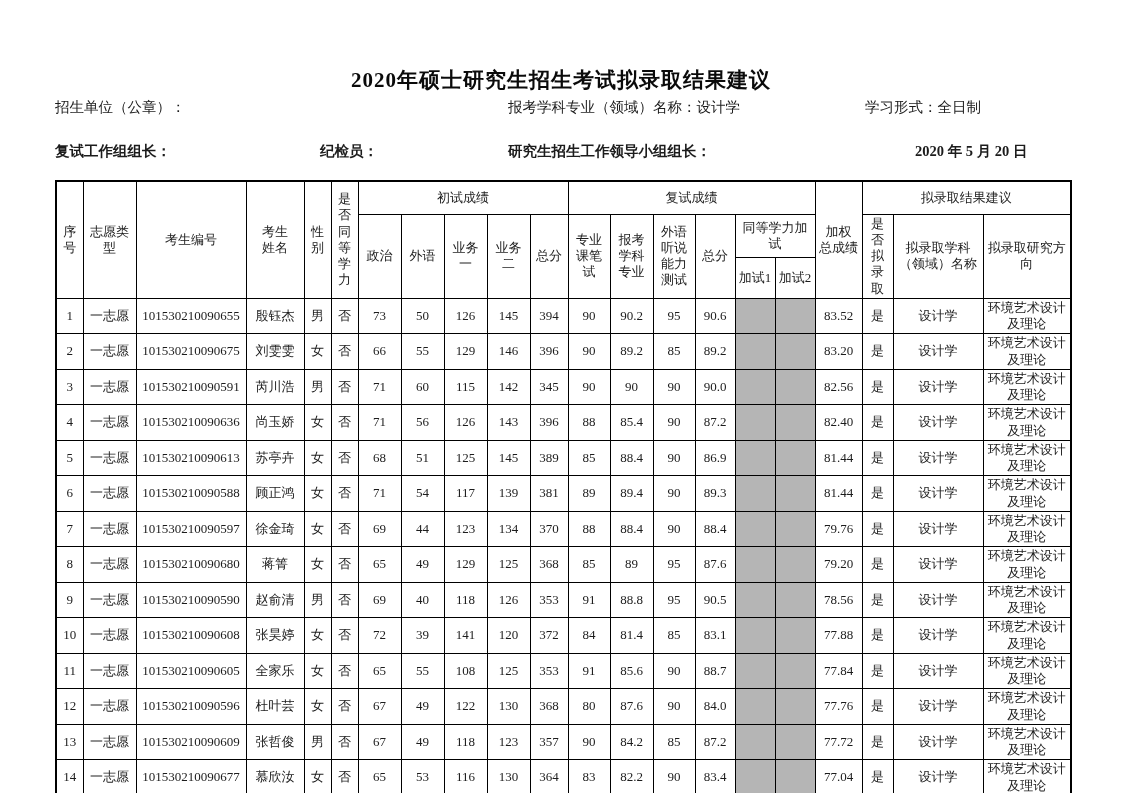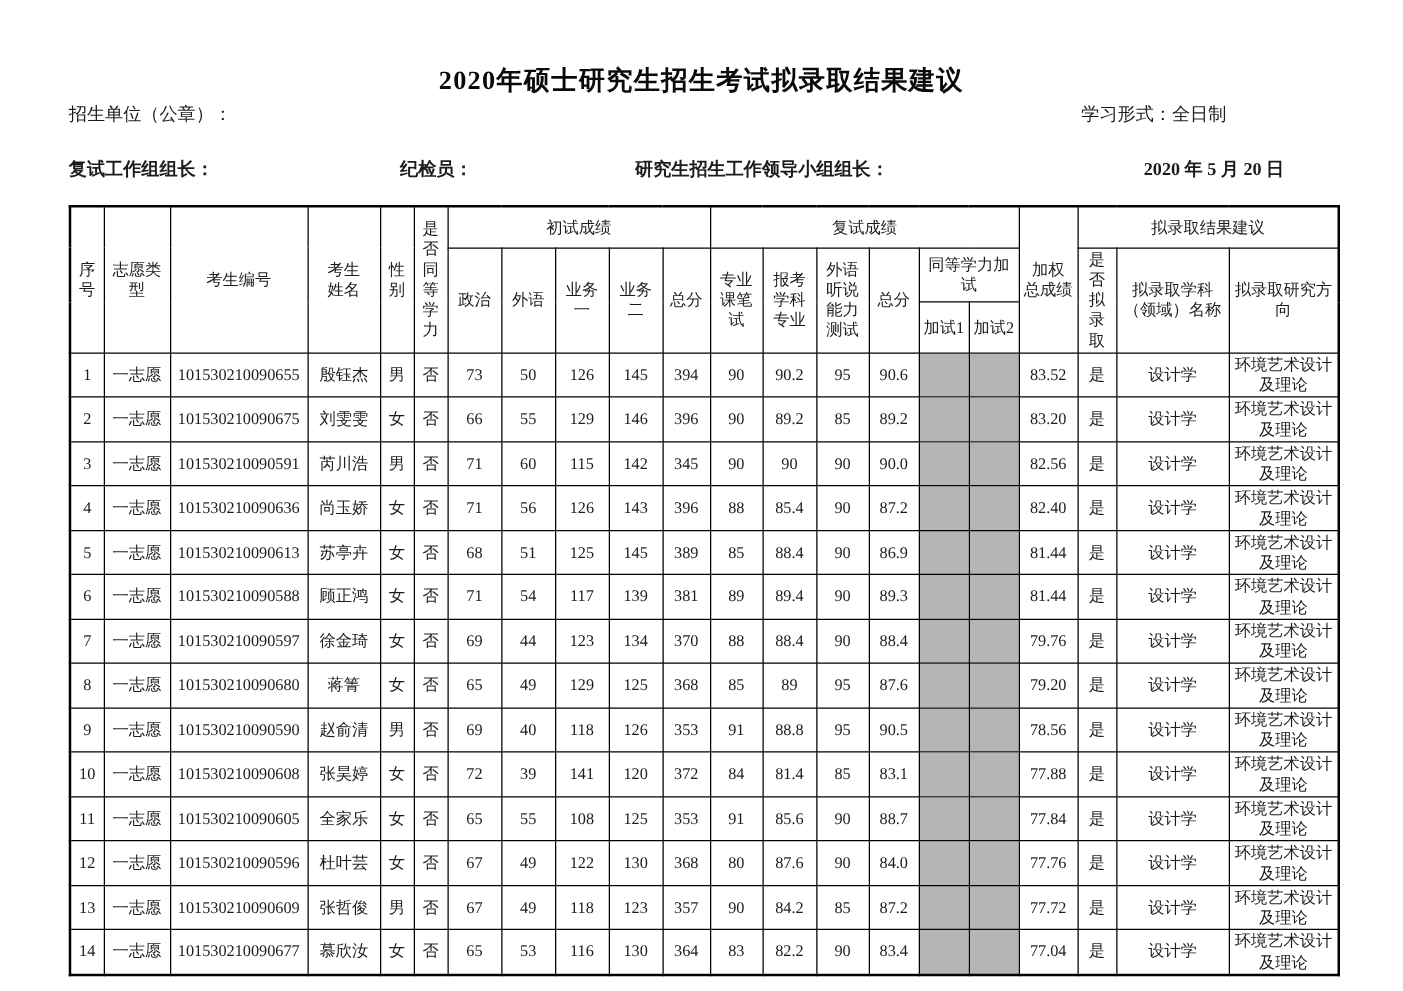--- a/index.html
+++ b/index.html
@@ -3,21 +3,21 @@
 <meta charset="utf-8">
 <style>
   * { margin: 0; padding: 0; box-sizing: border-box; }
   html, body {
     width: 1122px; height: 793px;
     background: #ffffff;
     font-family: "Liberation Serif", "DejaVu Serif", serif;
     color: #1c1c1c;
     overflow: hidden;
   }
-  .page { position: relative; width: 1122px; height: 793px; padding-top: 50px; }
+  .page { position: relative; width: 1122px; height: 793px; padding-top: 66px; }
   .doc-title {
     text-align: center;
     font-size: 21px;
     font-weight: bold;
     letter-spacing: 1px;
     color: #0a0a0a;
   }
   .info-band { position: relative; height: 20px; font-size: 14.5px; }
   .info-band.first { margin-top: 4px; }
   .info-band.second { margin-top: 24px; font-weight: bold; }
@@ -62,20 +62,21 @@
 </style>
 </head>
 <body>
 
 <div class="page">
 
   <div class="doc-title">2020年硕士研究生招生考试拟录取结果建议</div>
 
   <div class="info-band first">
     <span class="info-item pos-left">招生单位（公章）：</span>
+    <span class="info-item pos-center"><span>报考学科专业（领域）名称：</span><span>设计学</span></span>
     <span class="info-item pos-form"><span>学习形式：</span><span>全日制</span></span>
   </div>
 
   <div class="info-band second">
     <span class="info-item pos-left">复试工作组组长：</span>
     <span class="info-item pos-mid">纪检员：</span>
     <span class="info-item pos-center">研究生招生工作领导小组组长：</span>
     <span class="info-item pos-date">2020 年 5 月 20 日</span>
   </div>
 

